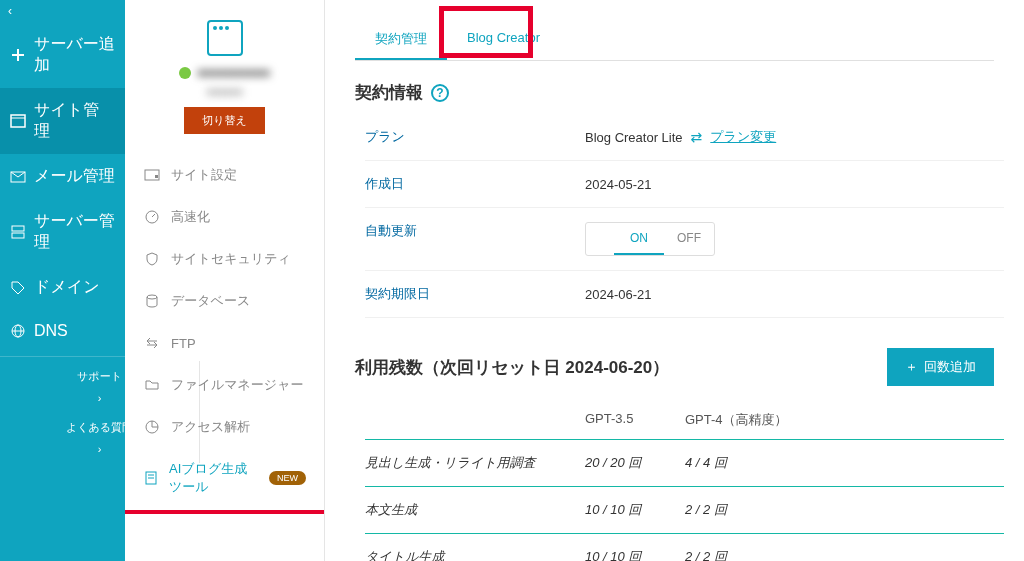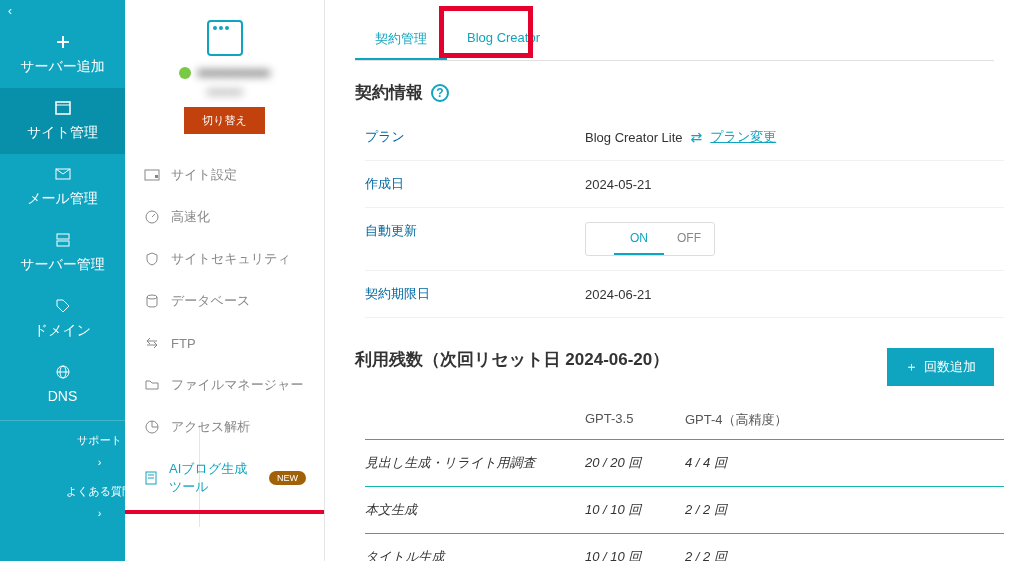--- a/index.html
+++ b/index.html
@@ -2,21 +2,21 @@
 <html><head>
 <meta charset="utf-8">
 <style>
 * { margin: 0; padding: 0; box-sizing: border-box; font-family: "Hiragino Kaku Gothic Pro", "Meiryo", sans-serif; }
 body { background: #fff; font-size: 13px; color: #333; }
 .app { display: flex; width: 1024px; height: 561px; overflow: hidden; }
 
 
 .nav { width: 125px; background: #0fa4bf; color: #fff; display: flex; flex-direction: column; }
 .nav-back { padding: 4px 8px; font-size: 12px; cursor: pointer; }
-.nav-item { display: flex; align-items: center; gap: 8px; padding: 12px 10px; font-size: 14px; cursor: pointer; flex-direction: column; }
+.nav-item { display: flex; align-items: center; gap: 8px; padding: 12px 10px; font-size: 16px; cursor: pointer; }
 .nav-item.active { background: #0890aa; }
 .nav-icon { width: 16px; height: 16px; display: flex; align-items: center; justify-content: center; }
 .nav-item.sub { padding: 8px 18px; font-size: 11px; display: flex; justify-content: space-between; }
 .nav-divider { height: 1px; background: rgba(255,255,255,0.2); margin: 4px 0; }
 
 
 .sub { width: 200px; border-right: 1px solid #e5e5e5; display: flex; flex-direction: column; padding: 10px 0; }
 .site-header { padding: 10px 20px 20px; text-align: center; }
 .site-icon { width: 36px; height: 36px; border: 2px solid #0fa4bf; border-radius: 4px; margin: 0 auto 10px; position: relative; }
 .site-icon::before { content: ""; position: absolute; top: 4px; left: 4px; width: 4px; height: 4px; background: #0fa4bf; border-radius: 50%; box-shadow: 6px 0 #0fa4bf, 12px 0 #0fa4bf; }
@@ -45,21 +45,21 @@
 .info-row { display: flex; border-bottom: 1px solid #f0f0f0; padding: 14px 0; font-size: 13px; }
 .info-label { width: 220px; color: #0369a1; }
 .info-value { flex: 1; color: #333; display: flex; align-items: center; gap: 8px; }
 .swap-icon { color: #0fa4bf; font-size: 14px; }
 .plan-link { color: #0fa4bf; text-decoration: underline; cursor: pointer; }
 
 .toggle { display: flex; border: 1px solid #ddd; border-radius: 3px; overflow: hidden; width: 130px; padding-left: 28px; }
 .toggle-opt { flex: 1; text-align: center; padding: 8px 0; font-size: 12px; cursor: pointer; color: #888; }
 .toggle-opt.on { color: #0fa4bf; border-bottom: 2px solid #0fa4bf; }
 
-.usage-heading { display: flex; justify-content: space-between; margin-top: 30px; }
+.usage-heading { display: flex; align-items: center; justify-content: space-between; margin-top: 30px; }
 .usage-heading h2 { font-size: 17px; font-weight: bold; }
 .add-btn { background: #0fa4bf; color: #fff; border: none; padding: 10px 18px; font-size: 13px; cursor: pointer; display: flex; align-items: center; gap: 6px; }
 
 .usage-table { width: 100%; margin: 15px 0 0 10px; }
 .usage-head { display: flex; font-size: 13px; color: #555; padding: 10px 0; }
 .ucol1 { width: 220px; }
 .ucol2 { width: 100px; }
 .ucol3 { width: 120px; }
 .usage-row { display: flex; border-top: 1px solid #14b8a6; padding: 14px 0; font-size: 13px; color: #333; font-style: italic; }
 .blurred { filter: blur(4px); user-select: none; }

